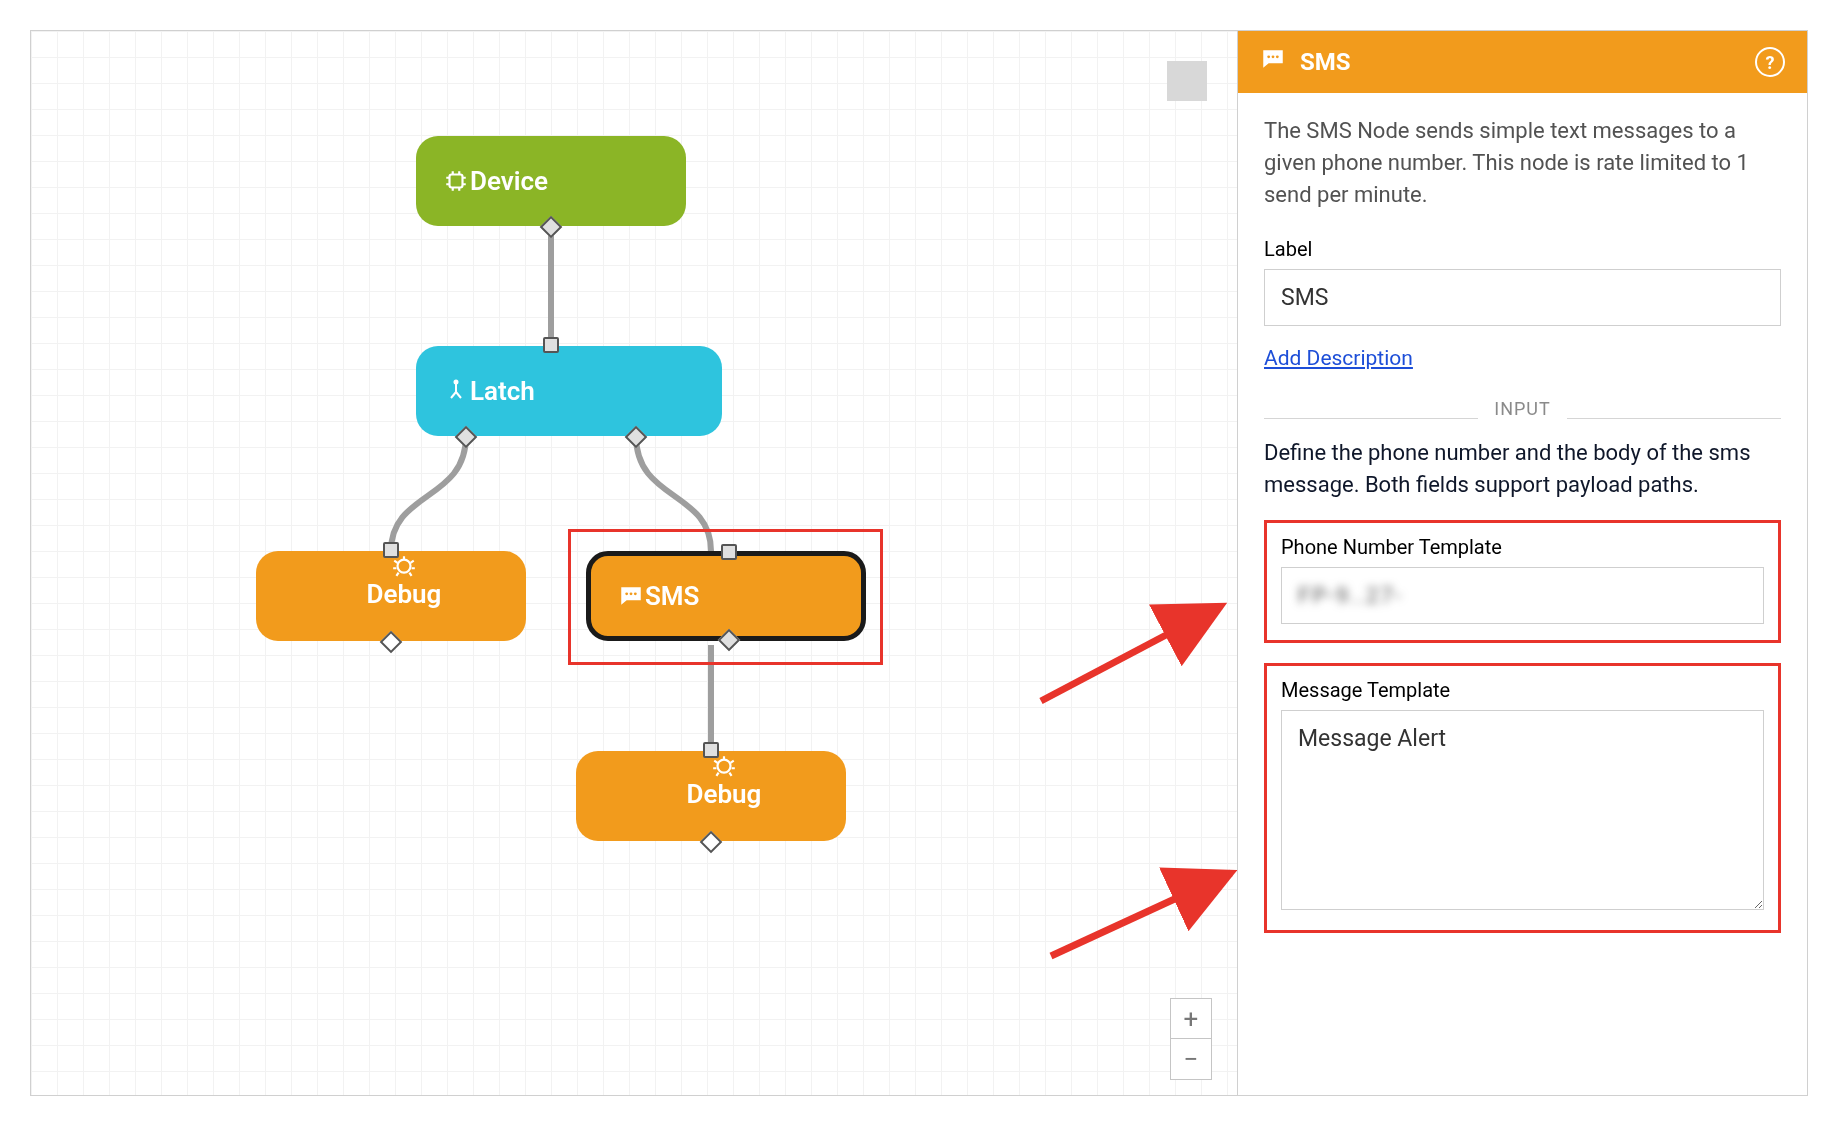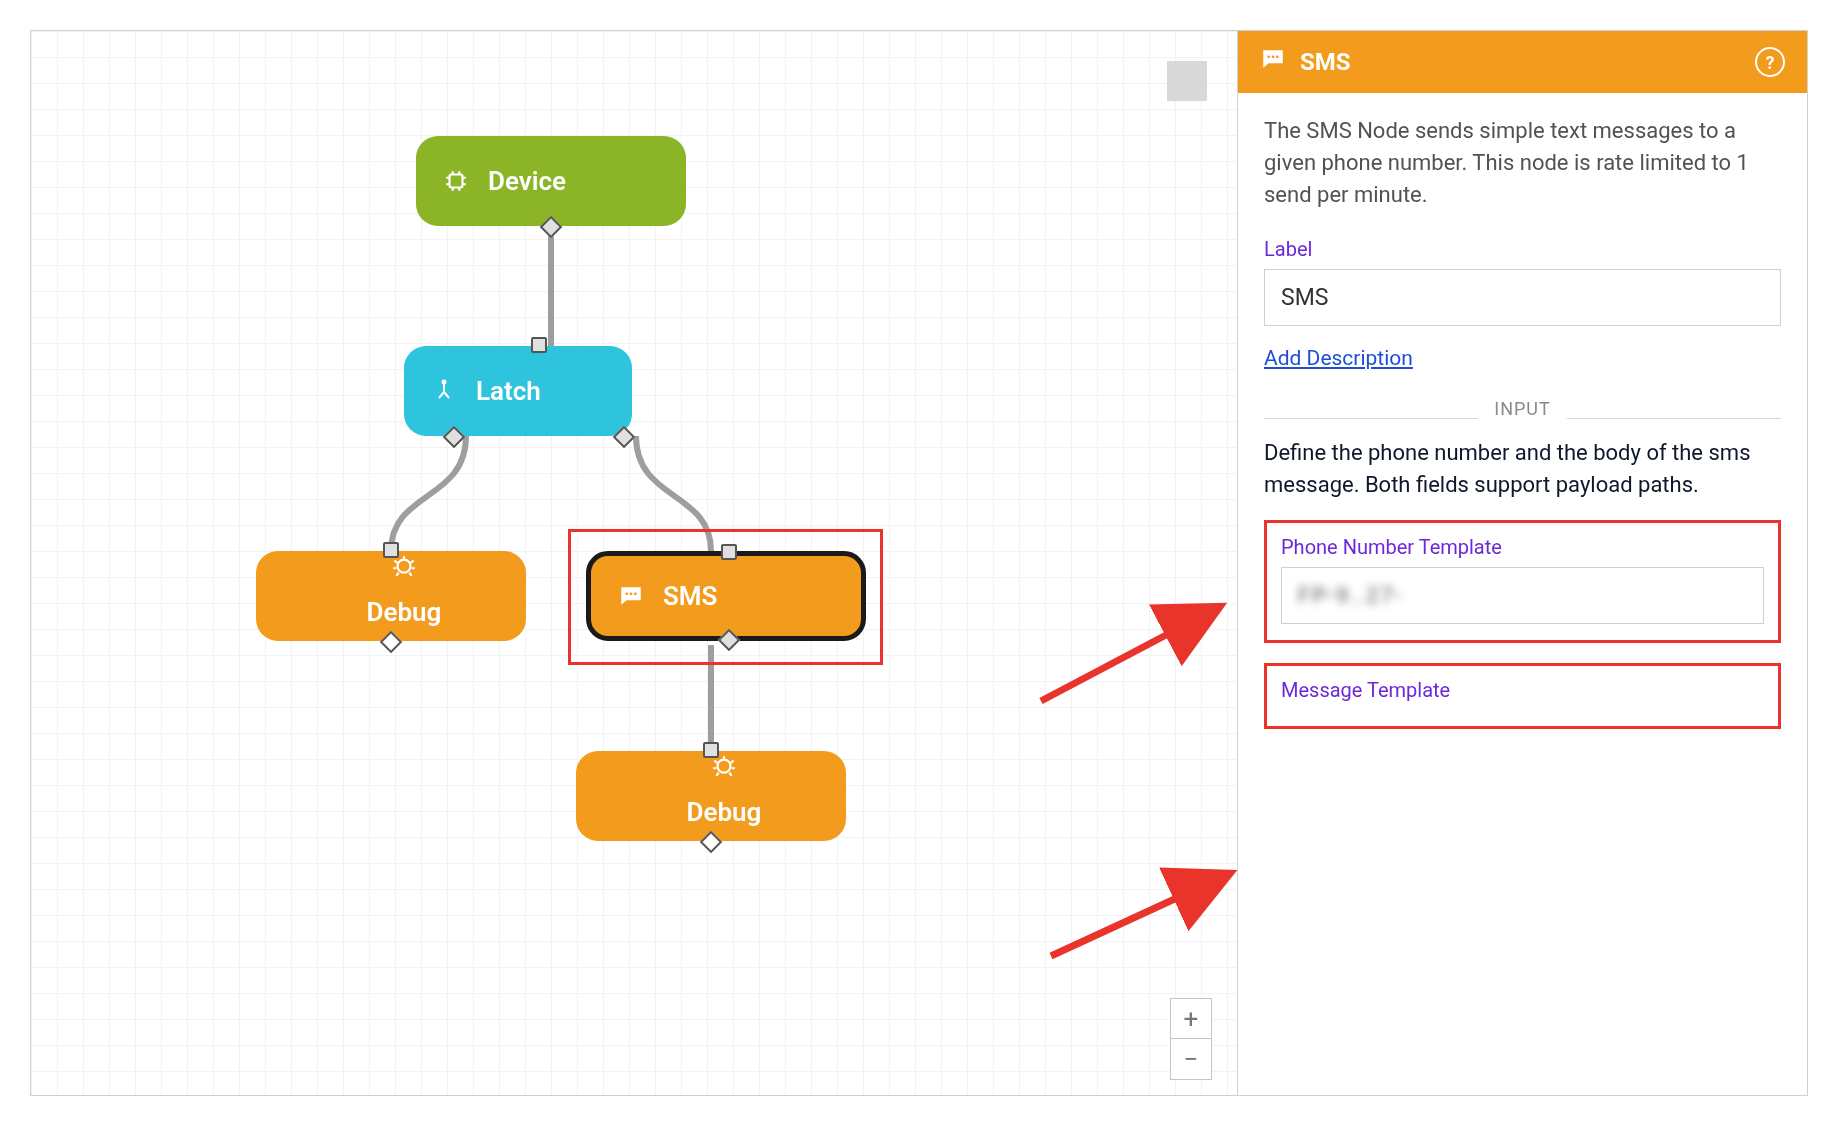--- a/index.html
+++ b/index.html
@@ -39,21 +39,20 @@
   .node {
     position: absolute;
     height: 90px;
     border-radius: 22px;
     display: flex;
     align-items: center;
     padding-left: 26px;
     color: #fff;
     font-weight: 600;
     font-size: 26px;
-    gap: 18px;
   }
   .node .icon { width: 28px; height: 28px; display:flex; align-items:center; justify-content:center; }
   .node-green { background: #8bb526; }
   .node-blue  { background: #2ec4de; }
   .node-orange{ background: #f29b1c; flex-direction: column; }
   .node-sms {
     background: #f29b1c;
     border: 5px solid #1a1a1a;
   }
   .select-box {
@@ -125,21 +124,21 @@
     font-size:18px;
   }
   .panel-body {
     padding: 22px 26px;
     color:#4a4a4a;
     overflow:auto;
   }
   .desc { font-size: 22px; line-height:1.45; color:#525252; }
   .field-label {
     font-size: 20px;
-    color:#6d28d9;
+    color:#000000;
     margin-top: 26px;
     margin-bottom: 8px;
   }
   .text-input {
     width: 100%;
     border:1px solid #cfcfcf;
     padding: 14px 16px;
     font-size: 23px;
     color:#333;
     font-family:inherit;
@@ -202,21 +201,21 @@
       <span class="icon">
         <svg viewBox="0 0 24 24" width="26" height="26" fill="none" stroke="#fff" stroke-width="2">
           <rect x="6" y="6" width="12" height="12" rx="2"></rect>
           <path d="M9 3v3M15 3v3M9 18v3M15 18v3M3 9h3M3 15h3M18 9h3M18 15h3"></path>
         </svg>
       </span>
       <span>Device</span>
       <div class="port" style="left:127px; bottom:-9px;"></div>
     </div>
 
-    <div class="node node-blue" style="left:373px; top:315px; width:228px;">
+    <div class="node node-blue" style="left:385px; top:315px; width:306px;">
       <span class="icon">
         <svg viewBox="0 0 24 24" width="24" height="24" fill="none" stroke="#fff" stroke-width="2">
           <path d="M12 3v10M12 13l-5 6M12 13l5 6"></path>
             <circle cx="12" cy="3" r="1.5" fill="#fff"></circle>
         </svg>
       </span>
       <span>Latch</span>
       <div class="port square" style="left:127px; top:-9px;"></div>
       <div class="port" style="left:42px; bottom:-9px;"></div>
       <div class="port" style="left:212px; bottom:-9px;"></div>
@@ -317,17 +316,18 @@
 
       <div class="boxed">
         <div class="field-label">Phone Number Template</div>
         <div class="text-input">
           <span class="blurred-val">FP-9..27-</span>
         </div>
       </div>
 
       <div class="boxed">
         <div class="field-label">Message Template</div>
+        <textarea class="text-input" style="">Message Alert</textarea>
       </div>
     </div>
   </div>
 
 </div>
 
 </body></html>

